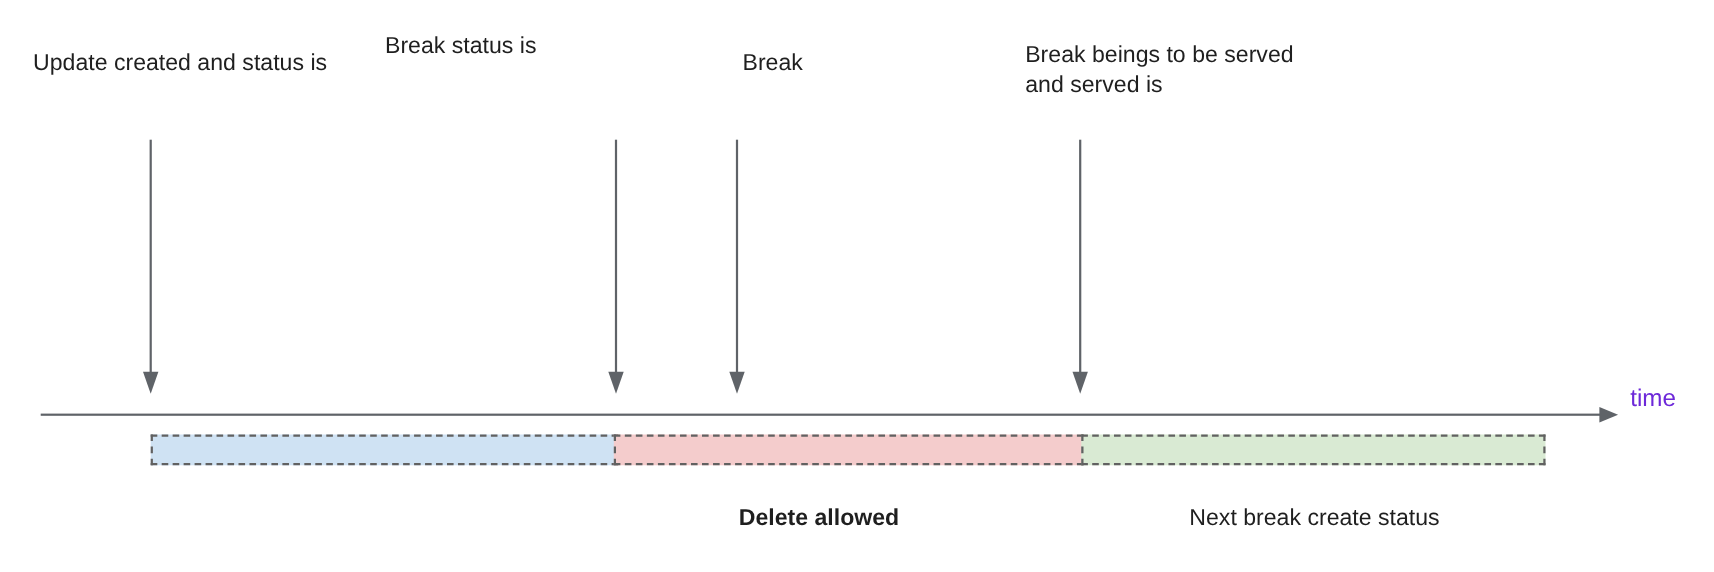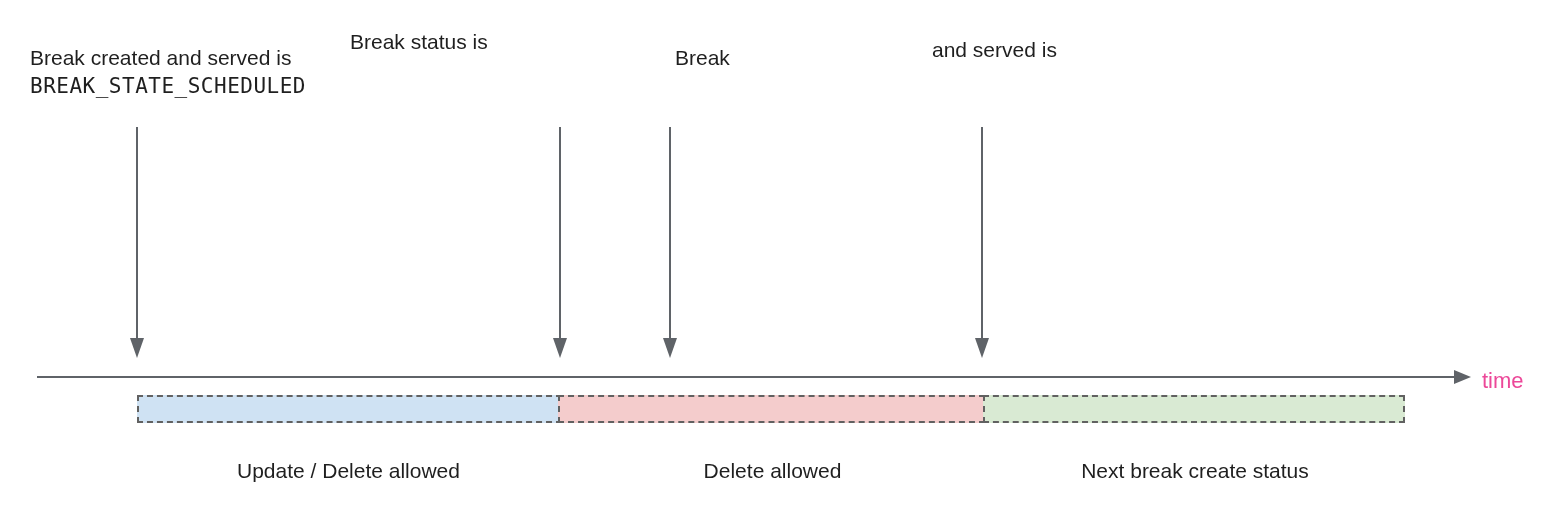--- a/index.html
+++ b/index.html
@@ -79,23 +79,23 @@
     top: 370px;
     width: 0;
     height: 0;
     border-top: 7px solid transparent;
     border-bottom: 7px solid transparent;
     border-left: 17px solid #5f6368;
   }
   .time-axis-label {
     position: absolute;
     left: 1482px;
-    top: 368px;
+    top: 349px;
     font-size: 22px;
-    color: #ec4899;
+    color: #6d28d9;
   }
 
   
   .segment {
     position: absolute;
     top: 395px;
     height: 28px;
     border: 2px dashed #616161;
   }
   #segment-1 { left: 137px; width: 425px; }
@@ -105,42 +105,42 @@
   
   .segment-caption {
     position: absolute;
     top: 459px;
     font-size: 21px;
     color: #1f1f1f;
     text-align: center;
     white-space: nowrap;
   }
   #caption-1 { left: 137px; width: 423px; }
-  #caption-2 { left: 560px; width: 425px; }
+  #caption-2 { left: 532px; width: 425px; font-weight: bold; }
   #caption-3 { left: 985px; width: 420px; }
 </style>
 </head>
 <body>
 
 <div class="canvas">
 
   <div class="annotation" id="annotation-1">
-    <span>Break created and served is</span>
-    <span class="code">BREAK_STATE_SCHEDULED</span>
+    <span>Update created and status is</span>
   </div>
 
   <div class="annotation" id="annotation-2">
     <span>Break status is</span>
   </div>
 
   <div class="annotation" id="annotation-3">
     <span>Break</span>
   </div>
 
   <div class="annotation" id="annotation-4">
+    <span>Break beings to be served</span>
     <span>and served is</span>
   </div>
 
   <div class="v-arrow" id="event-arrow-1">
     <div class="shaft"></div>
     <div class="head"></div>
   </div>
   <div class="v-arrow" id="event-arrow-2">
     <div class="shaft"></div>
     <div class="head"></div>
@@ -155,17 +155,16 @@
   </div>
 
   <div class="time-axis-line"></div>
   <div class="time-axis-head"></div>
   <div class="time-axis-label">time</div>
 
   <div class="segment" id="segment-1" style="background-color: rgb(207, 226, 243);"></div>
   <div class="segment" id="segment-2" style="background-color: rgb(244, 204, 204);"></div>
   <div class="segment" id="segment-3" style="background-color: rgb(217, 234, 211);"></div>
 
-  <div class="segment-caption" id="caption-1">Update / Delete allowed</div>
   <div class="segment-caption" id="caption-2">Delete allowed</div>
   <div class="segment-caption" id="caption-3">Next break create status</div>
 
 </div>
 
 </body></html>

